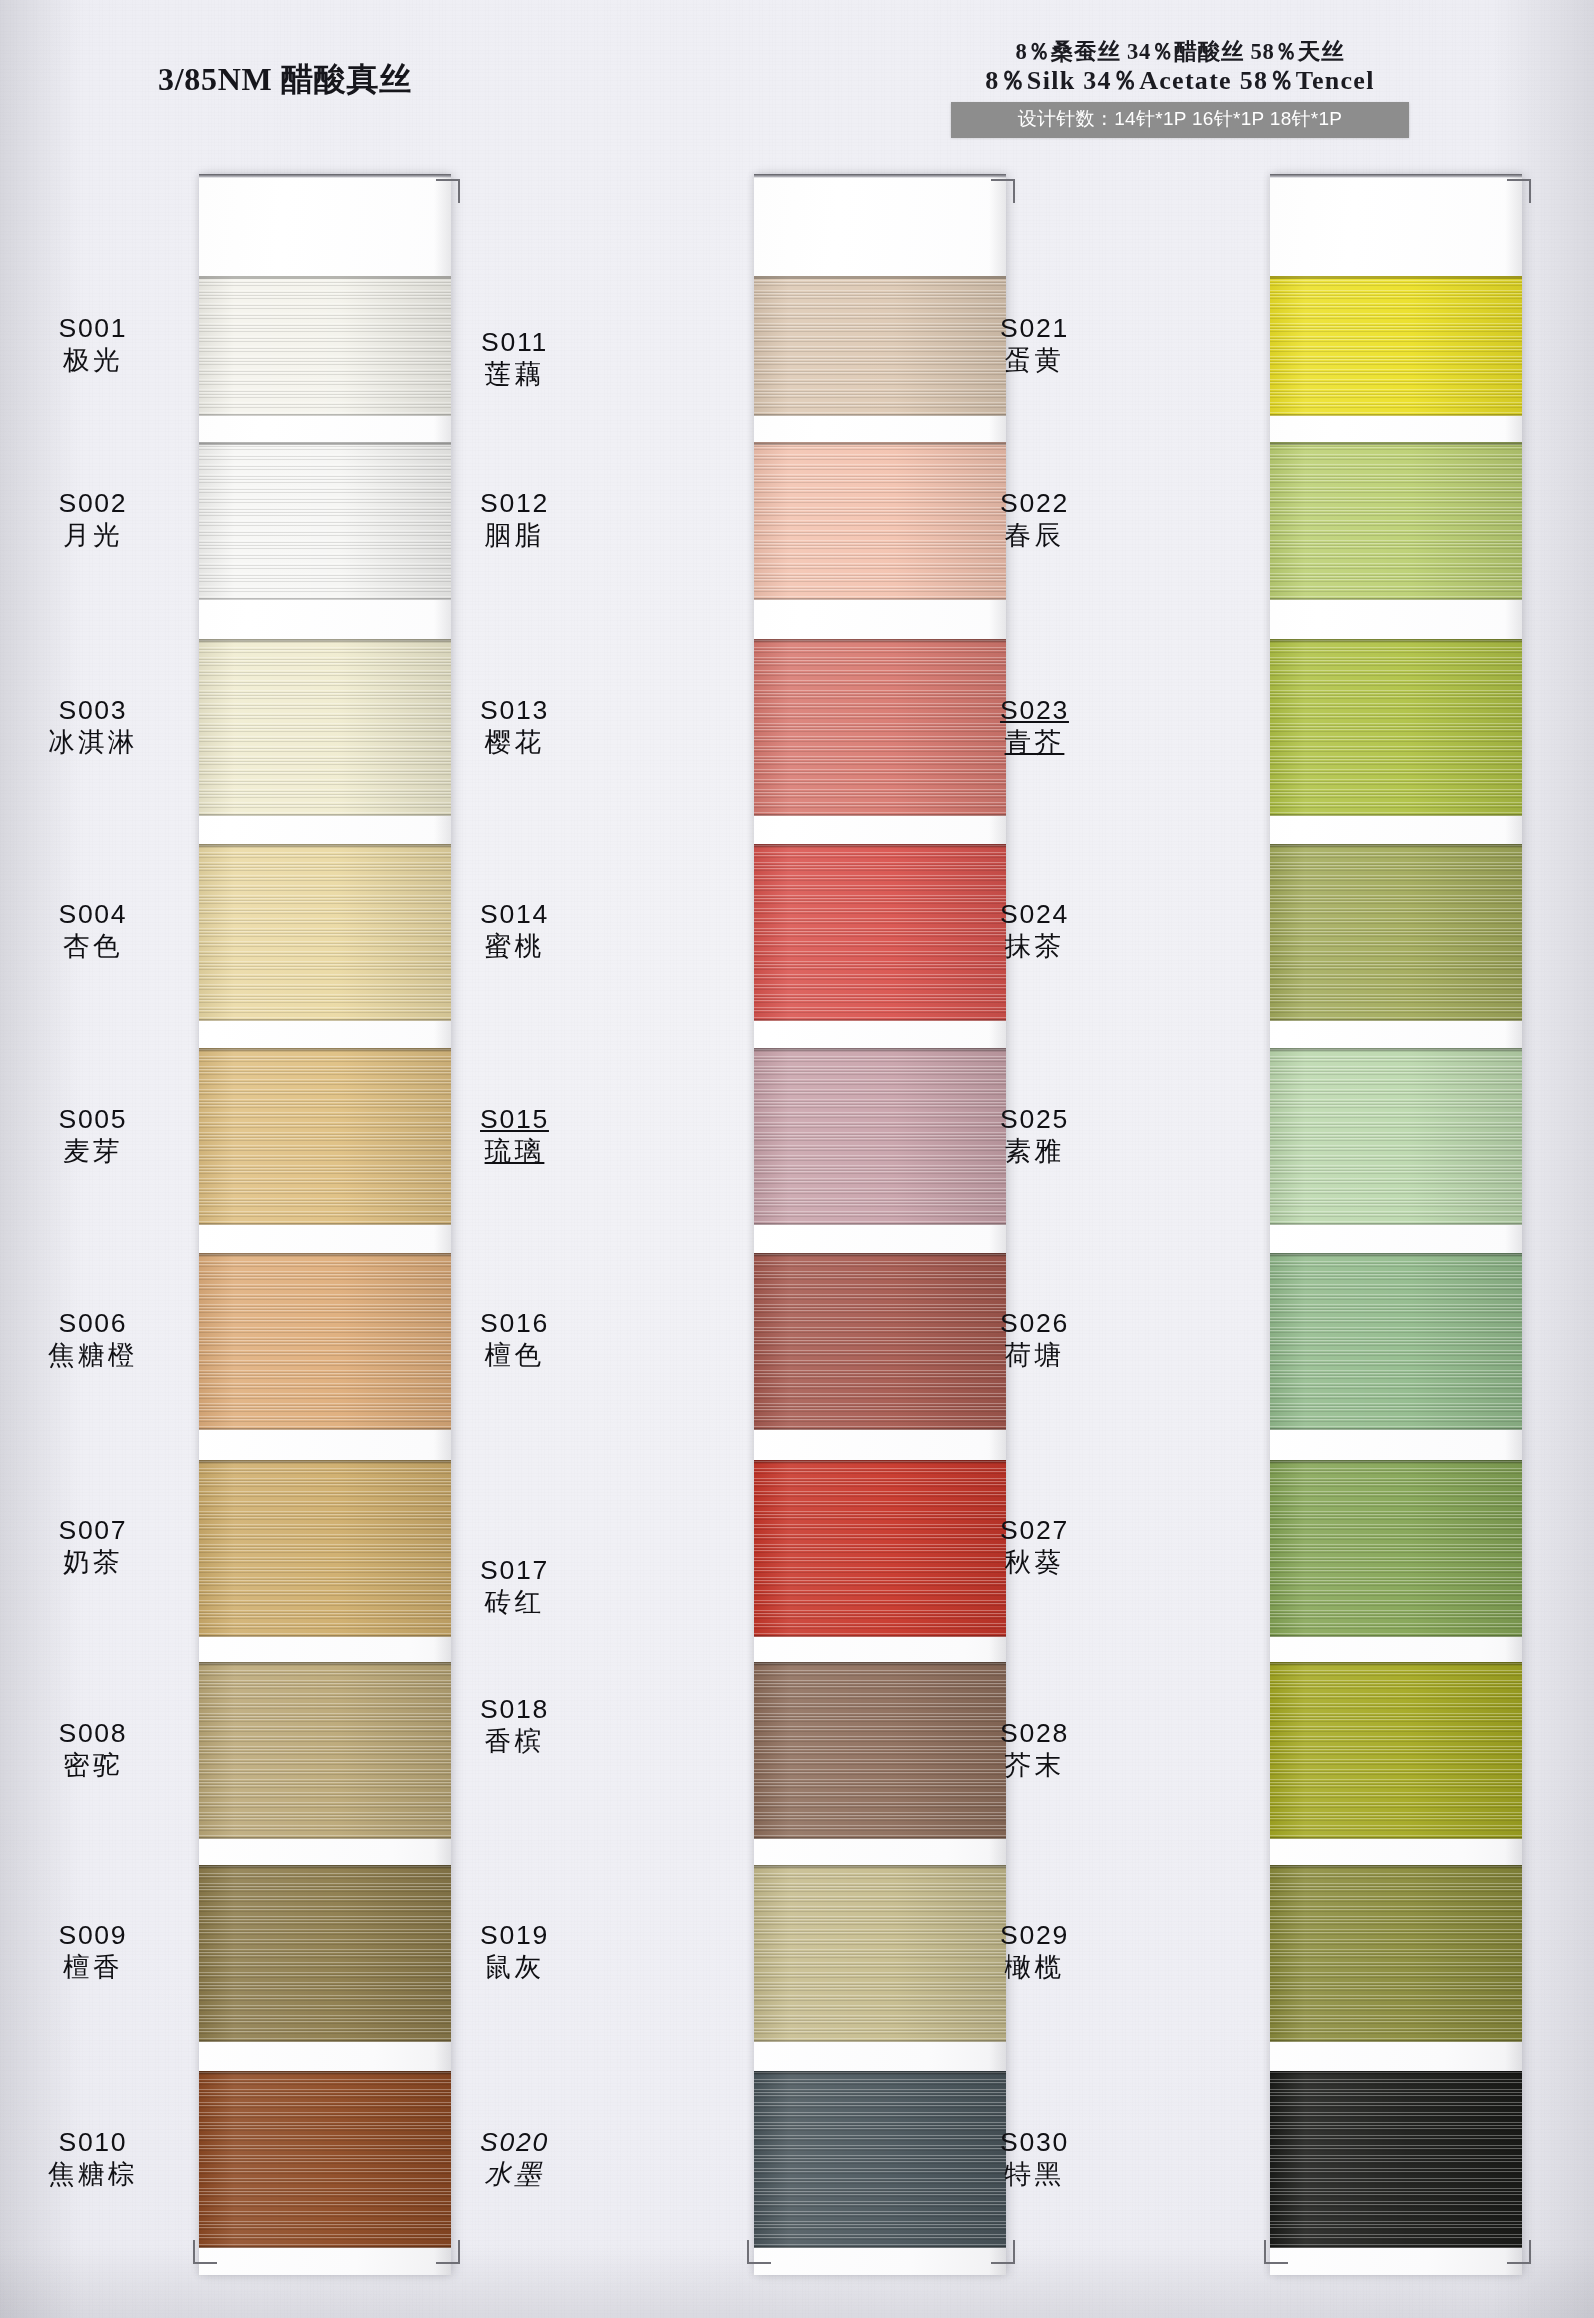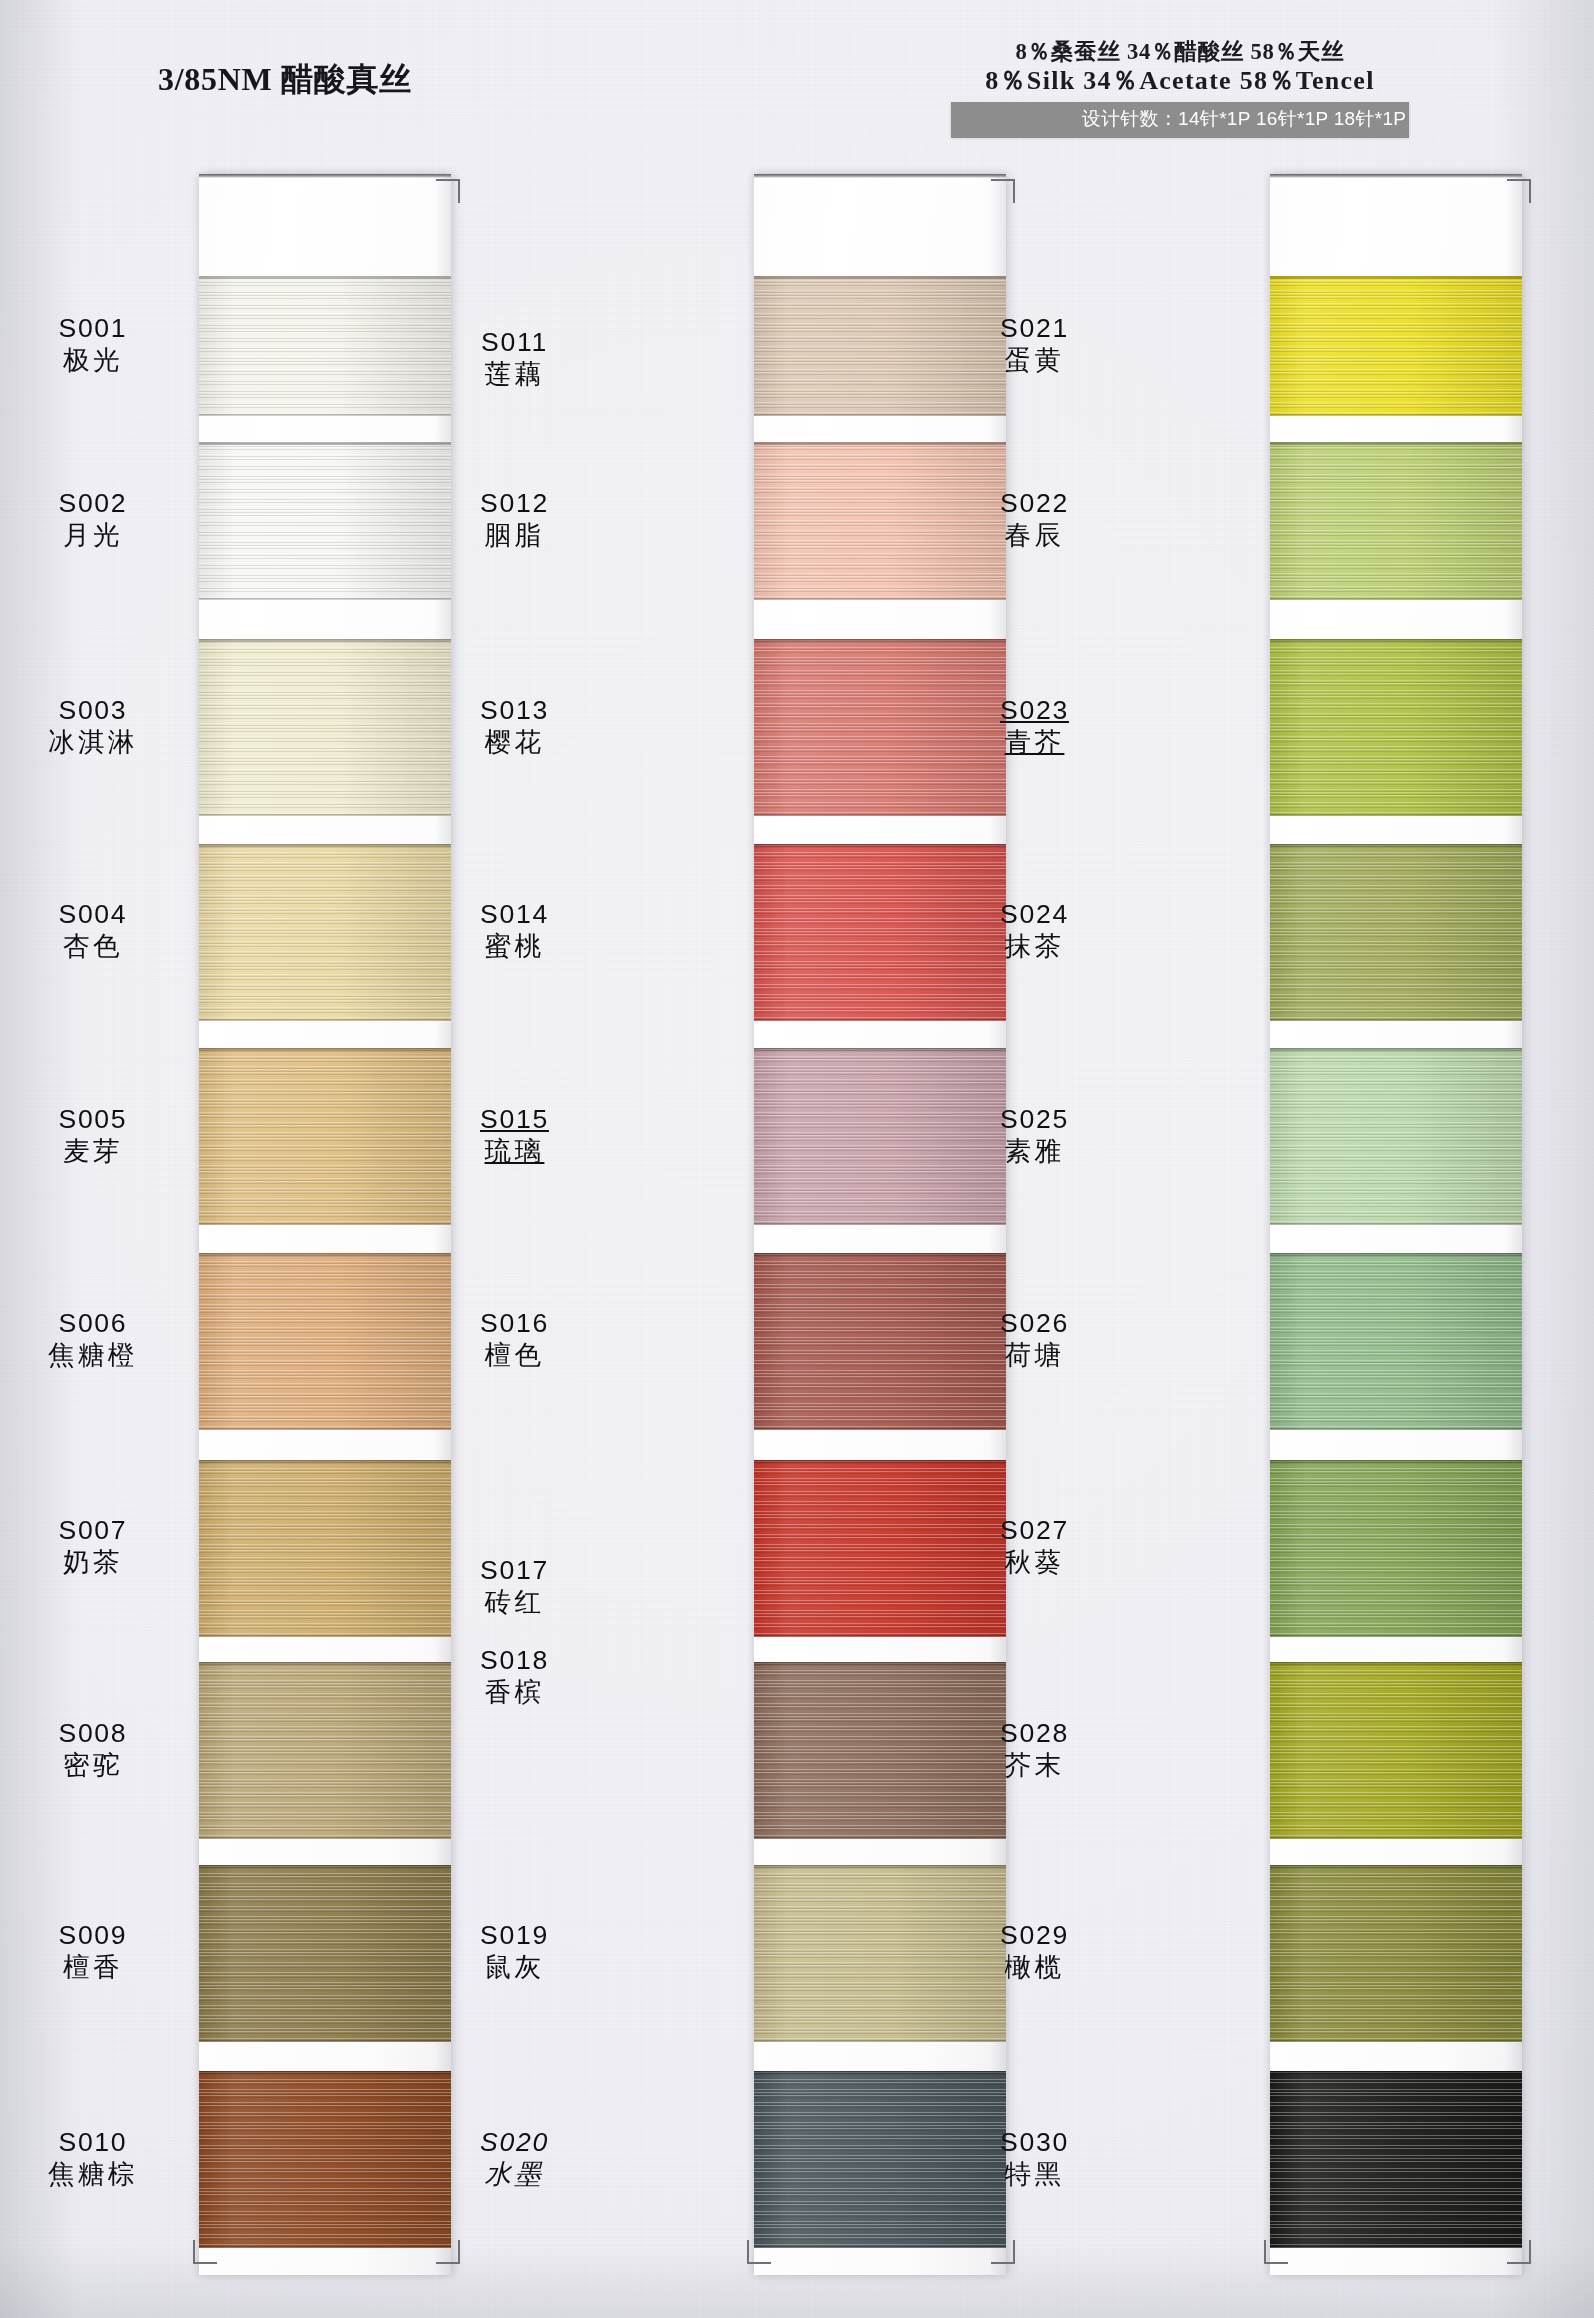--- a/index.html
+++ b/index.html
@@ -76,21 +76,21 @@
     white-space: nowrap;
   }
   .spec-line.cn { letter-spacing: 0.7px; }
   .spec-line.en { letter-spacing: 1.3px; font-size: 26px; }
   #gauge-bar {
     margin-top: 5.3px;
     background: #8d8d8d;
     color: #ffffff;
     font-family: "Liberation Sans", "DejaVu Sans", sans-serif;
     font-size: 19px;
-    text-align: right;
+    text-align: center;
     padding: 4.7px 2.7px 6px;
     letter-spacing: 0.3px;
     white-space: nowrap;
     box-shadow: 0 1.3px 2.7px rgba(0,0,0,.18);
   }
 
   
   .column {
     position: absolute;
     top: 174px;
@@ -457,21 +457,21 @@
       <span class="name">琉璃</span>
     </div>
     <div class="swatch-label" style="left: 415px; top: 1309px;">
       <span class="code">S016</span>
       <span class="name">檀色</span>
     </div>
     <div class="swatch-label" style="left: 415px; top: 1516px; margin-top: 40px;">
       <span class="code">S017</span>
       <span class="name">砖红</span>
     </div>
-    <div class="swatch-label" style="left: 415px; top: 1646px; text-align: center;">
+    <div class="swatch-label" style="left: 415px; top: 1695px; text-align: center;">
       <span class="code">S018</span>
       <span class="name">香槟</span>
     </div>
     <div class="swatch-label" style="left: 415px; top: 1921px;">
       <span class="code">S019</span>
       <span class="name">鼠灰</span>
     </div>
     <div class="swatch-label" style="left: 415px; top: 2128px; font-style: italic;">
       <span class="code">S020</span>
       <span class="name">水墨</span>

